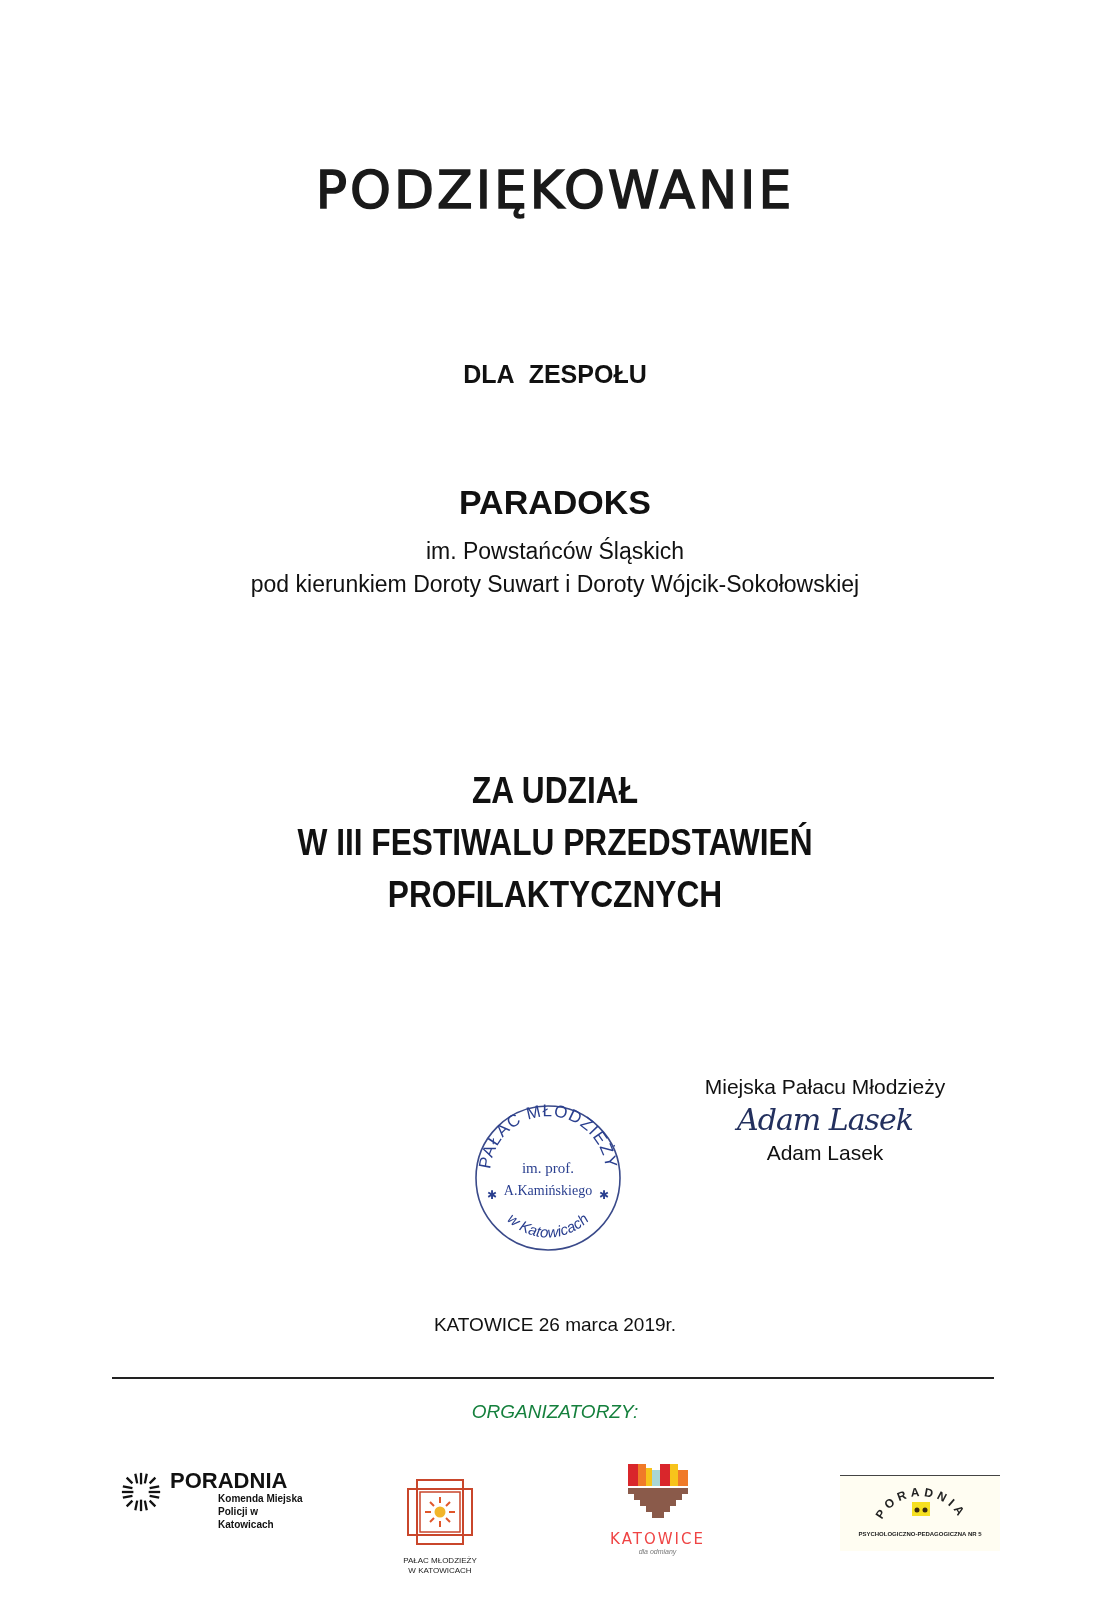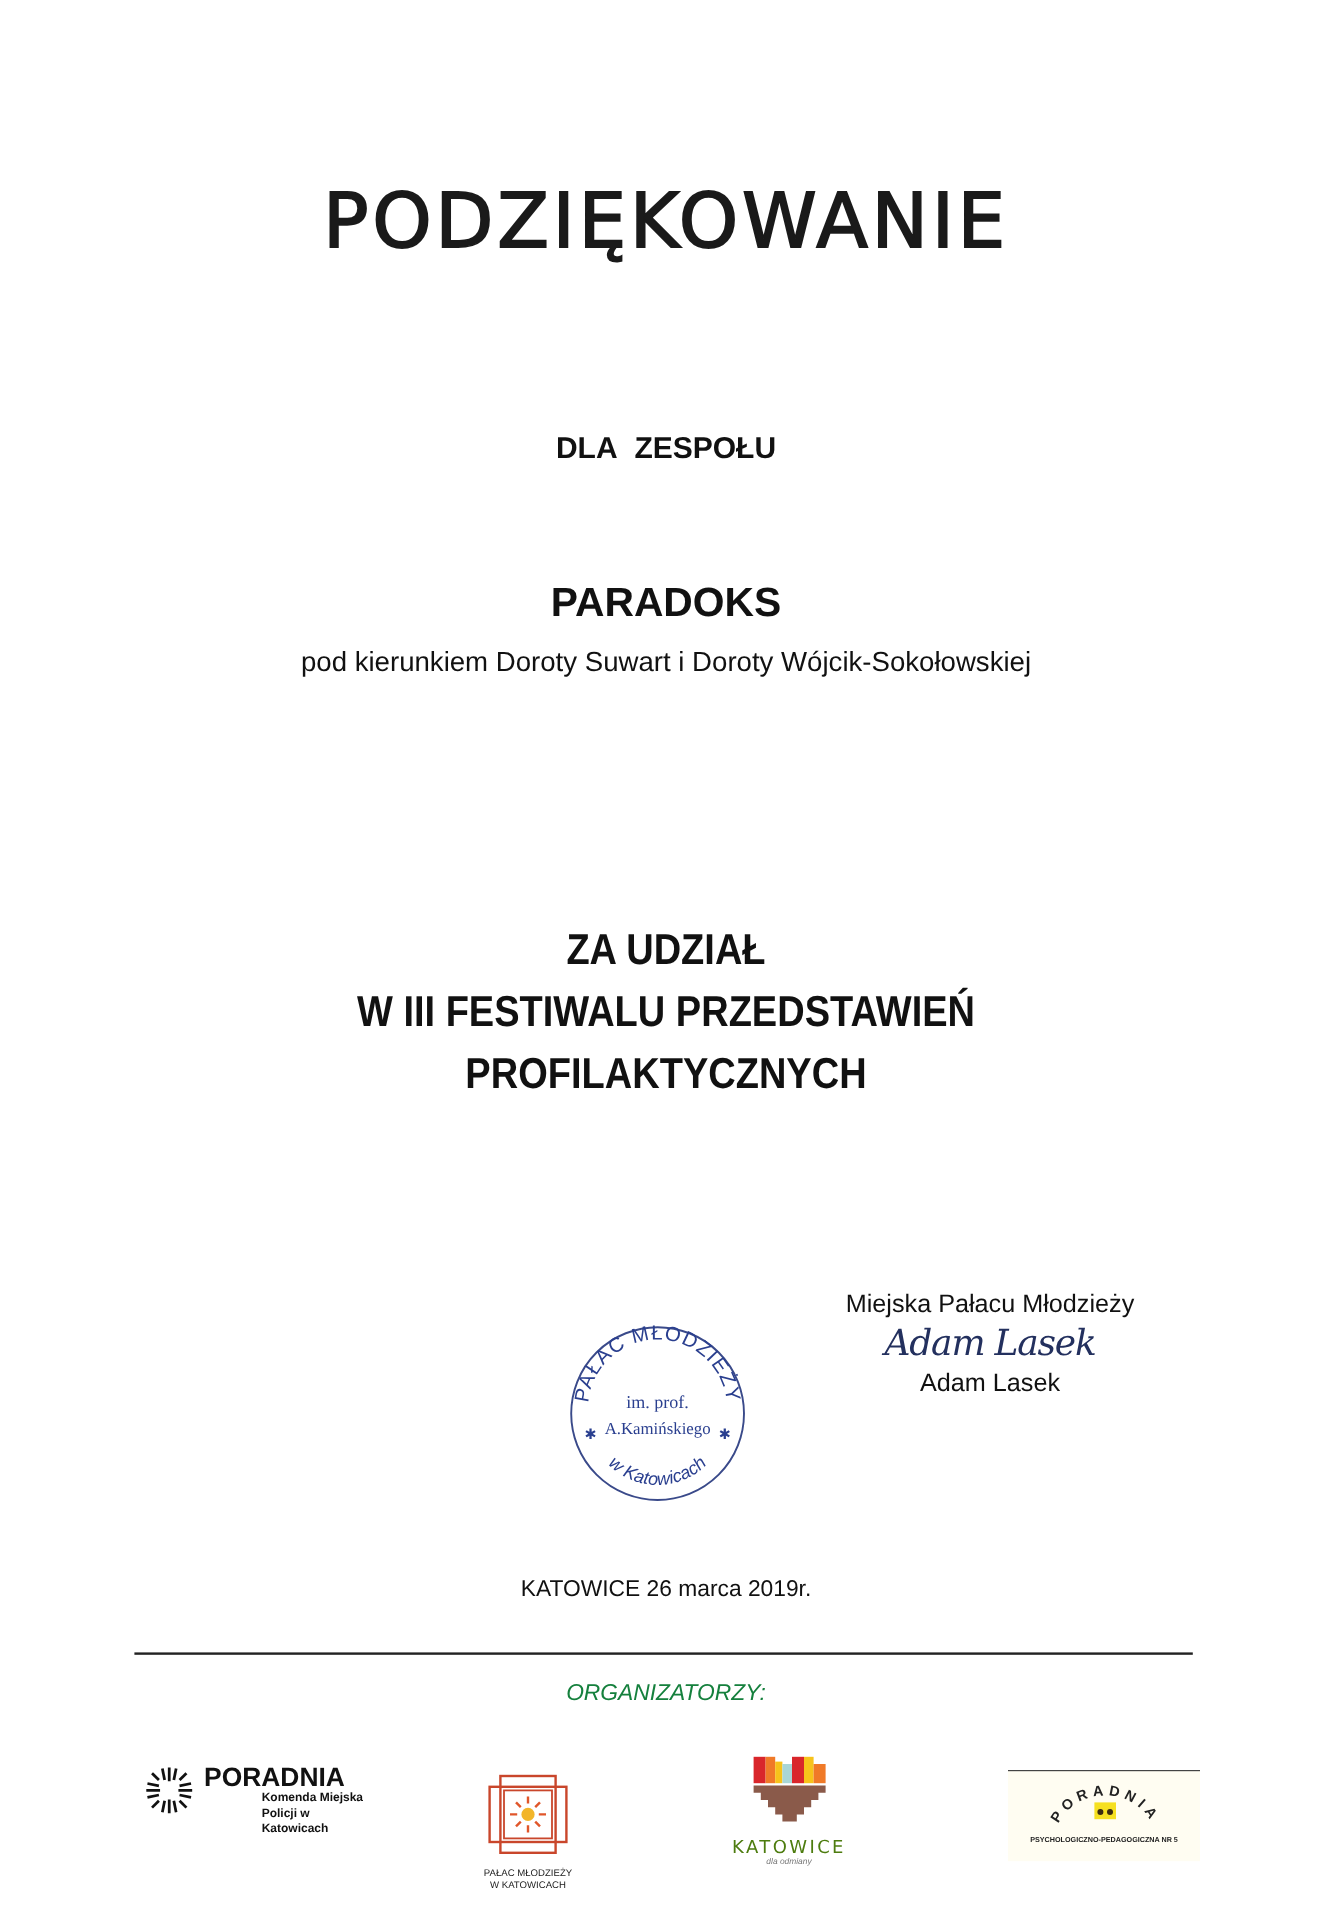--- a/index.html
+++ b/index.html
@@ -7,23 +7,23 @@
     width: 1110px; height: 1601px;
     background: #ffffff;
     position: relative;
     overflow: hidden;
     color: #111;
     font-family: "DejaVu Sans", sans-serif;
   }
   .abs { position: absolute; }
   .center { left: 0; width: 1110px; text-align: center; }
   .title {
-    top: 148px;
+    top: 160px;
     font-family: "DejaVu Sans", sans-serif;
-    font-size: 63px;
+    font-size: 52px;
     letter-spacing: 3px;
     color: #1a1a1a;
     font-weight: normal;
     -webkit-text-stroke: 1.5px #1a1a1a;
   }
   .for-team {
     top: 360px;
     font-family: "Liberation Sans", sans-serif;
     font-weight: bold;
     font-size: 25px;
@@ -82,35 +82,36 @@
     font-size: 19px;
     color: #15803d;
   }
   .logo { position: absolute; text-align: center; }
   .police { left: 120px; top: 1470px; width: 190px; height: 80px; display: flex; align-items: flex-start; }
   .police .name { font-family: "Liberation Sans", sans-serif; font-weight: bold; font-size: 22px; line-height: 22px; }
   .police .sub { font-family: "Liberation Sans", sans-serif; font-weight: bold; font-size: 10px; line-height: 13px; text-align: left; margin-left: 48px; }
   .palace { left: 385px; top: 1478px; width: 110px; }
   .palace .cap { font-family: "Liberation Sans", sans-serif; font-size: 8px; line-height: 10px; margin-top: 6px; color: #222; }
   .katowice { left: 600px; top: 1460px; width: 115px; }
-  .katowice .cap { font-family: "DejaVu Sans", sans-serif; font-size: 15px; letter-spacing: 2px; color: #4d7c0f; margin-top: 2px; }
+  .katowice .cap { font-family: "DejaVu Sans", sans-serif; font-size: 15px; letter-spacing: 2px; color: #ef4444; margin-top: 2px; }
   .katowice .tag { font-family: "Liberation Sans", sans-serif; font-style: italic; font-size: 7px; color: #777; }
   .poradnia { left: 840px; top: 1475px; width: 160px; height: 75px; background: #fffdf2; border-top: 1px solid #444; }
   .poradnia .cap { font-family: "Liberation Sans", sans-serif; font-weight: bold; font-size: 6px; position: absolute; left: 2px; top: 55px; width: 156px; color: #222; }
 </style>
 </head>
 <body>
 
 <div class="abs center title">PODZIĘKOWANIE</div>
 
 <div class="abs center for-team">DLA ZESPOŁU</div>
 
 <div class="abs center team-name">PARADOKS</div>
 
 <div class="abs center desc">
+  <div>im. Powstańców Śląskich</div>
   <div>pod kierunkiem Doroty Suwart i Doroty Wójcik-Sokołowskiej</div>
 </div>
 
 <div class="abs center reason">
   <div>ZA UDZIAŁ</div>
   <div>W III FESTIWALU PRZEDSTAWIEŃ</div>
   <div>PROFILAKTYCZNYCH</div>
 </div>
 
 <div class="abs stamp">

